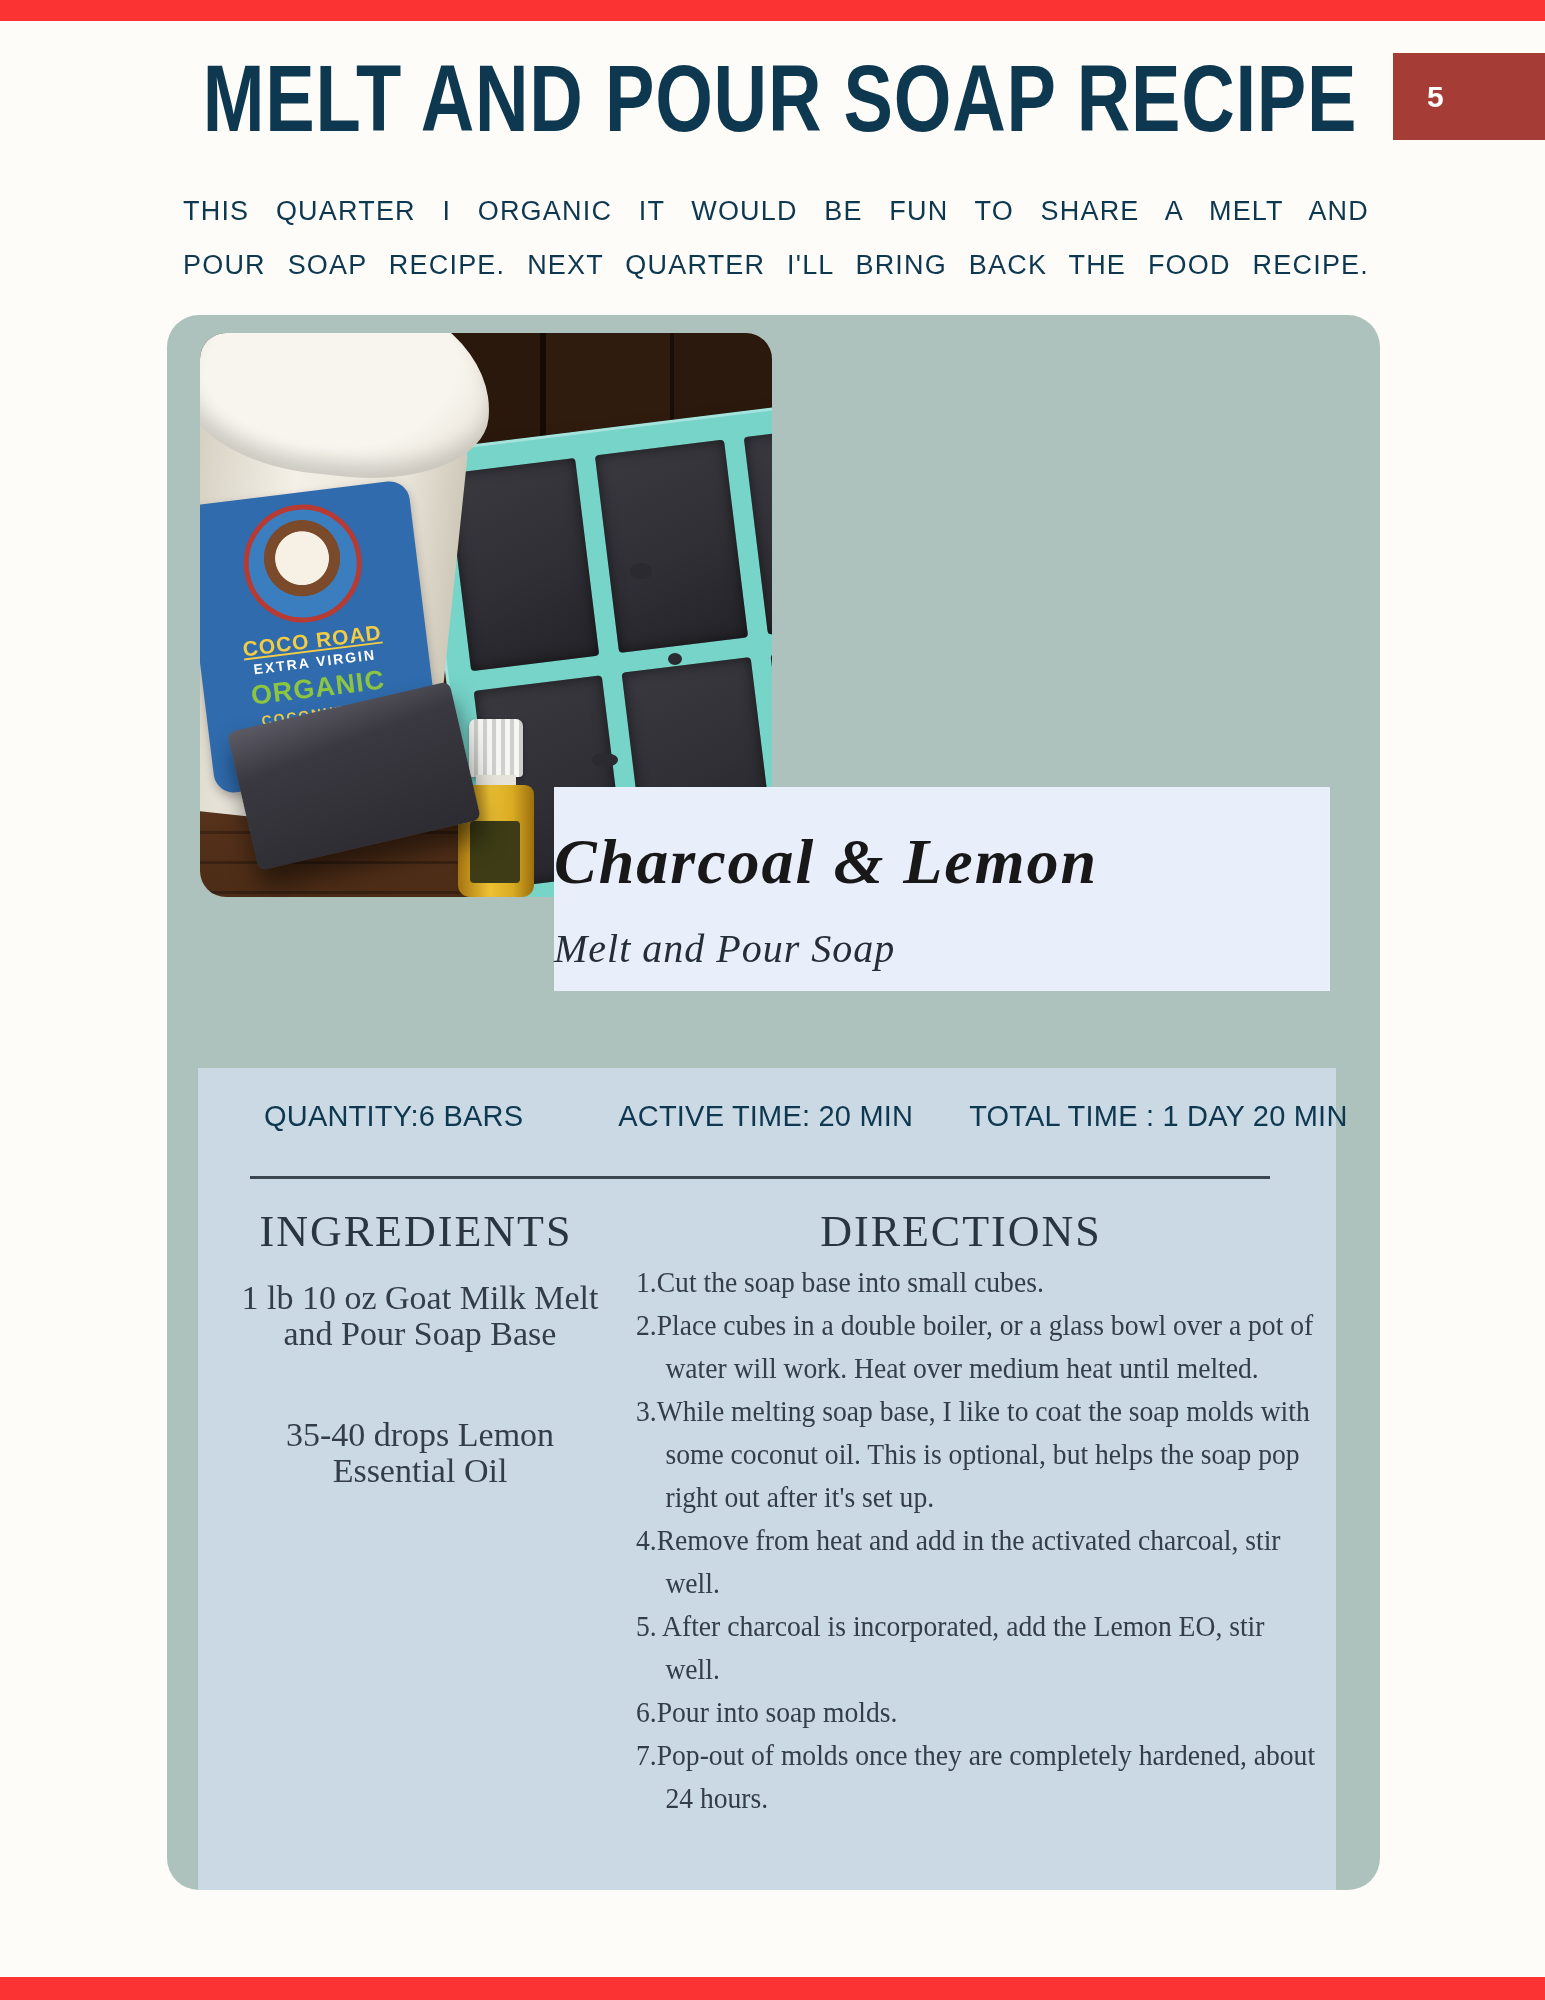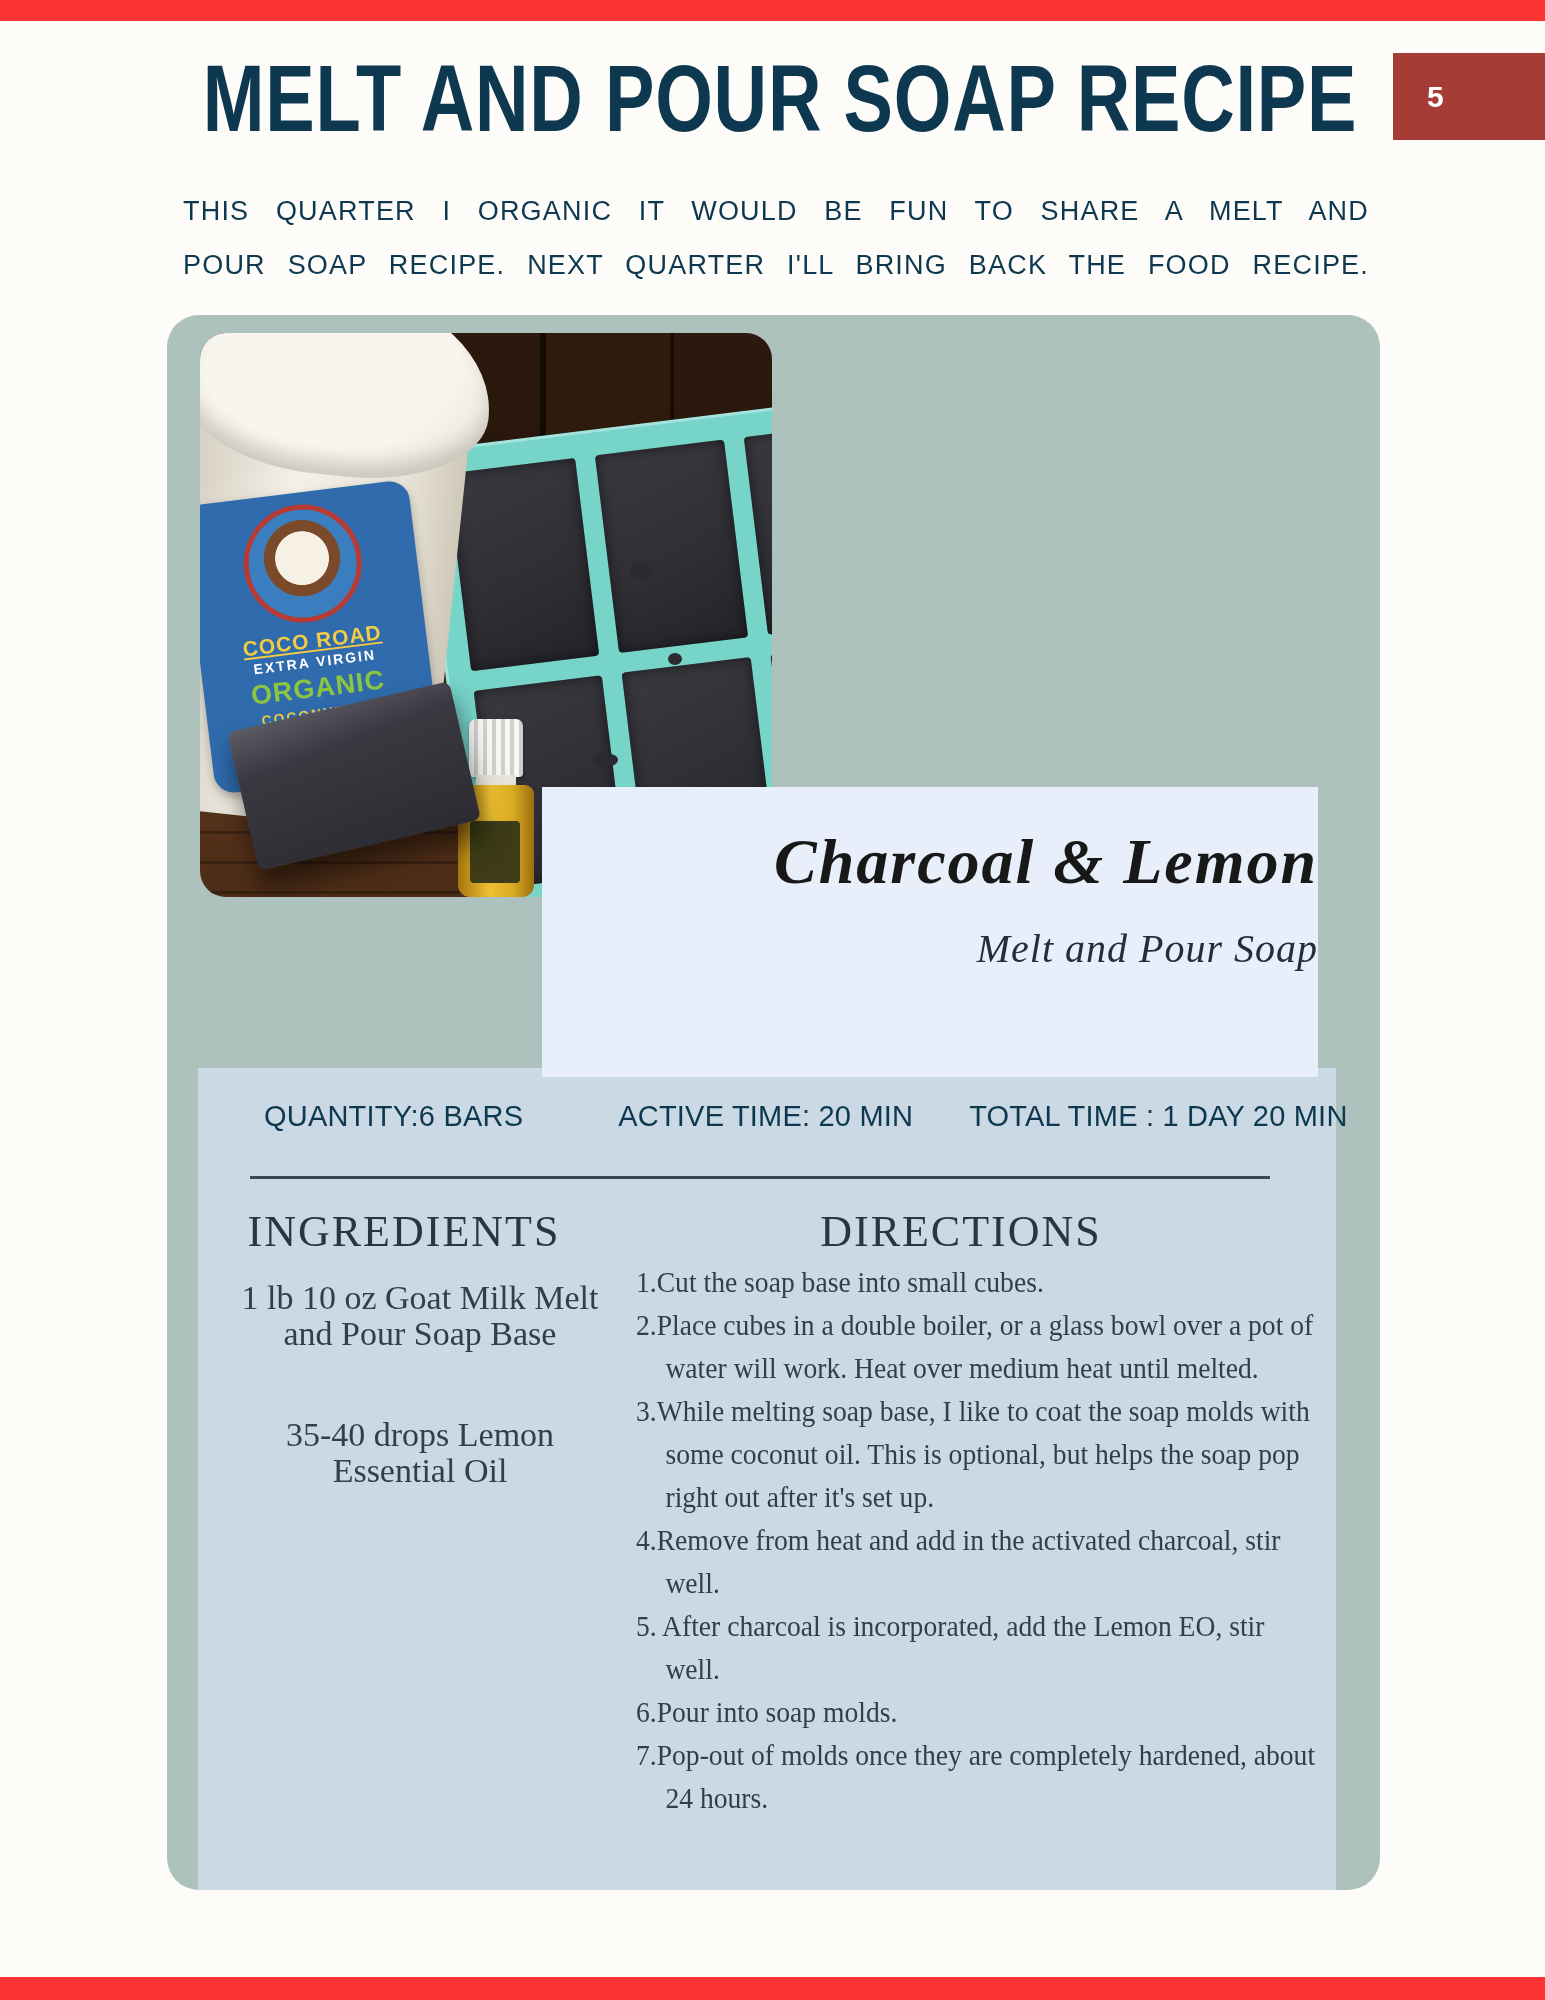--- a/index.html
+++ b/index.html
@@ -51,32 +51,32 @@
   .jar-line.l3{color:var(--organic-green); font-size:27px; letter-spacing:1px;}
   .jar-line.l4{color:var(--label-yellow); font-size:14px; letter-spacing:2px;}
   .essential-oil-bottle{position:absolute; left:252px; top:386px; width:88px; height:178px; z-index:5;}
   .bottle-cap{position:absolute; left:17px; top:0; width:54px; height:58px; border-radius:7px 7px 4px 4px; background:repeating-linear-gradient(90deg,#f6f6f4 0 5px,#cfcfcb 5px 9px); box-shadow:0 2px 4px rgba(0,0,0,0.3);}
   .bottle-neck{position:absolute; left:24px; top:56px; width:40px; height:12px; background:#e6e3da;}
   .bottle-body{position:absolute; left:6px; top:66px; width:76px; height:112px; border-radius:9px 9px 12px 12px; background:linear-gradient(90deg,#a57510 0,#eec133 42%, #d8ab22 72%, #9c6e0e 100%);}
   .bottle-label{position:absolute; left:12px; top:36px; width:50px; height:62px; background:#3d3c16; border-radius:4px;}
   .charcoal-soap-bar{position:absolute; left:40px; top:372px; width:228px; height:142px; transform:rotate(-13deg); border-radius:8px; background:linear-gradient(172deg,#5d5c66 0%, #3a3941 30%, #2c2b31 100%); box-shadow:0 18px 24px rgba(0,0,0,0.5); z-index:6;}
 
   
-  .label-box{position:absolute; left:375px; top:472px; width:776px; height:290px; background:var(--label-box-blue); z-index:2; text-align:right;}
+  .label-box{position:absolute; left:387px; top:472px; width:776px; height:204px; background:var(--label-box-blue); z-index:2; text-align:left;}
   .script-title{margin-top:38px; font-family:"Liberation Serif", serif; font-style:italic; font-weight:bold; font-size:64px; color:#181818; letter-spacing:2px;}
   .label-sub{margin-top:26px; font-family:"Liberation Serif", serif; font-style:italic; font-size:40px; color:#232e38; letter-spacing:1px;}
 
   
   .panel{position:absolute; left:31px; top:753px; width:1138px; height:822px; background:var(--panel-blue); z-index:1;}
   .meta-row{position:absolute; left:66px; top:32px; display:flex; align-items:baseline; color:var(--navy); font-size:29px; letter-spacing:0.2px; white-space:nowrap;}
   .meta-active{margin-left:95px;}
   .meta-total{margin-left:56px;}
   .divider{position:absolute; left:52px; top:108px; width:1020px; height:3px; background:var(--divider);}
   .col-heading{position:absolute; top:138px; font-family:"Liberation Serif", serif; font-size:44px; letter-spacing:2px; color:#2a363f; text-align:center;}
-  .heading-ingredients{left:8px; width:396px;}
+  .heading-ingredients{left:20px; width:396px;}
   .heading-directions{left:438px; width:650px;}
   .ingredients-list{position:absolute; left:42px; top:212px; width:360px; font-family:"Liberation Serif", serif; font-size:34px; line-height:36px; color:var(--ink); text-align:center;}
   .ingredients-list > div{margin-bottom:65px;}
   .directions-list{position:absolute; left:438px; top:192px; width:745px; transform:scaleX(0.92); transform-origin:top left; font-family:"Liberation Serif", serif; font-size:30px; line-height:43px; color:var(--ink); list-style:none; counter-reset:step;}
   .directions-list > li{padding-left:32px; text-indent:-32px; counter-increment:step;}
   .directions-list > li::before{content:counter(step) ".";}
 </style>
 </head>
 <body>
 

